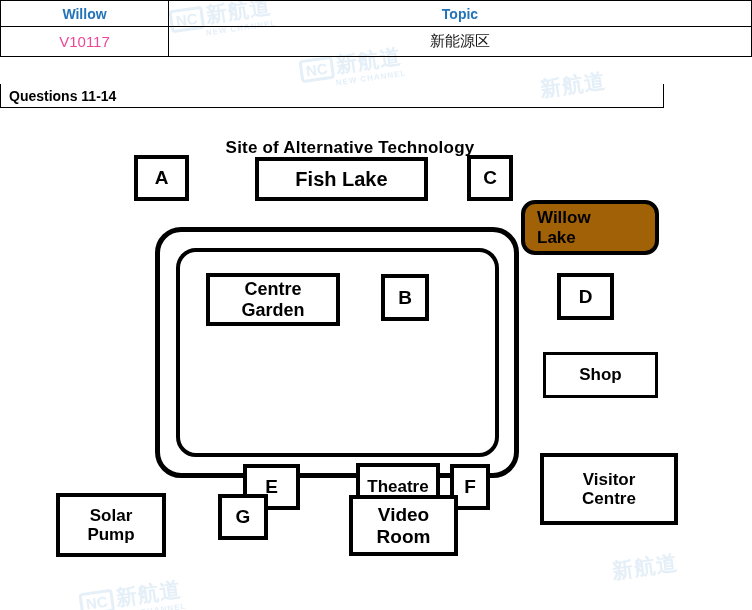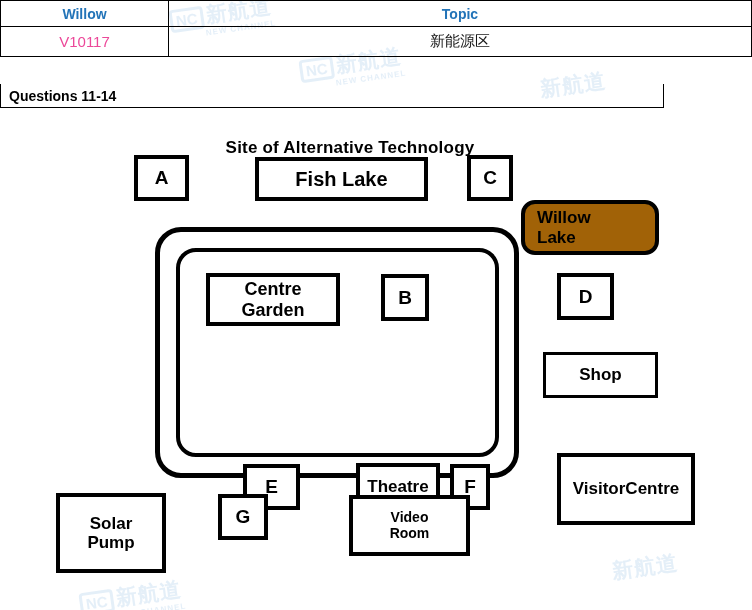--- a/index.html
+++ b/index.html
@@ -152,32 +152,32 @@
   </div>
 
   <div class="bx" style="left:557px;top:165px;width:57px;height:47px;font-size:19px;">
     <span>D</span>
   </div>
 
   <div class="bx thin" style="left:543px;top:244px;width:115px;height:46px;font-size:17px;">
     <span>Shop</span>
   </div>
 
-  <div class="bx" style="left:557px;top:345px;width:138px;height:72px;font-size:17px;flex-direction:row;">
+  <div class="bx" style="left:540px;top:345px;width:138px;height:72px;font-size:17px;flex-direction:column;">
     <span>Visitor</span>
     <span>Centre</span>
   </div>
 
-  <div class="bx" style="left:56px;top:385px;width:110px;height:80px;font-size:17px;flex-direction:column;">
+  <div class="bx" style="left:56px;top:385px;width:110px;height:64px;font-size:17px;flex-direction:column;">
     <span>Solar</span>
     <span>Pump</span>
   </div>
 
   <div class="bx" style="left:218px;top:386px;width:50px;height:46px;font-size:19px;">
     <span>G</span>
   </div>
 
-  <div class="bx" style="left:349px;top:387px;width:121px;height:61px;font-size:14px;flex-direction:column;">
+  <div class="bx" style="left:349px;top:387px;width:109px;height:61px;font-size:19px;flex-direction:column;">
     <span>Video</span>
     <span>Room</span>
   </div>
 
 </div>
 
 </body></html>

